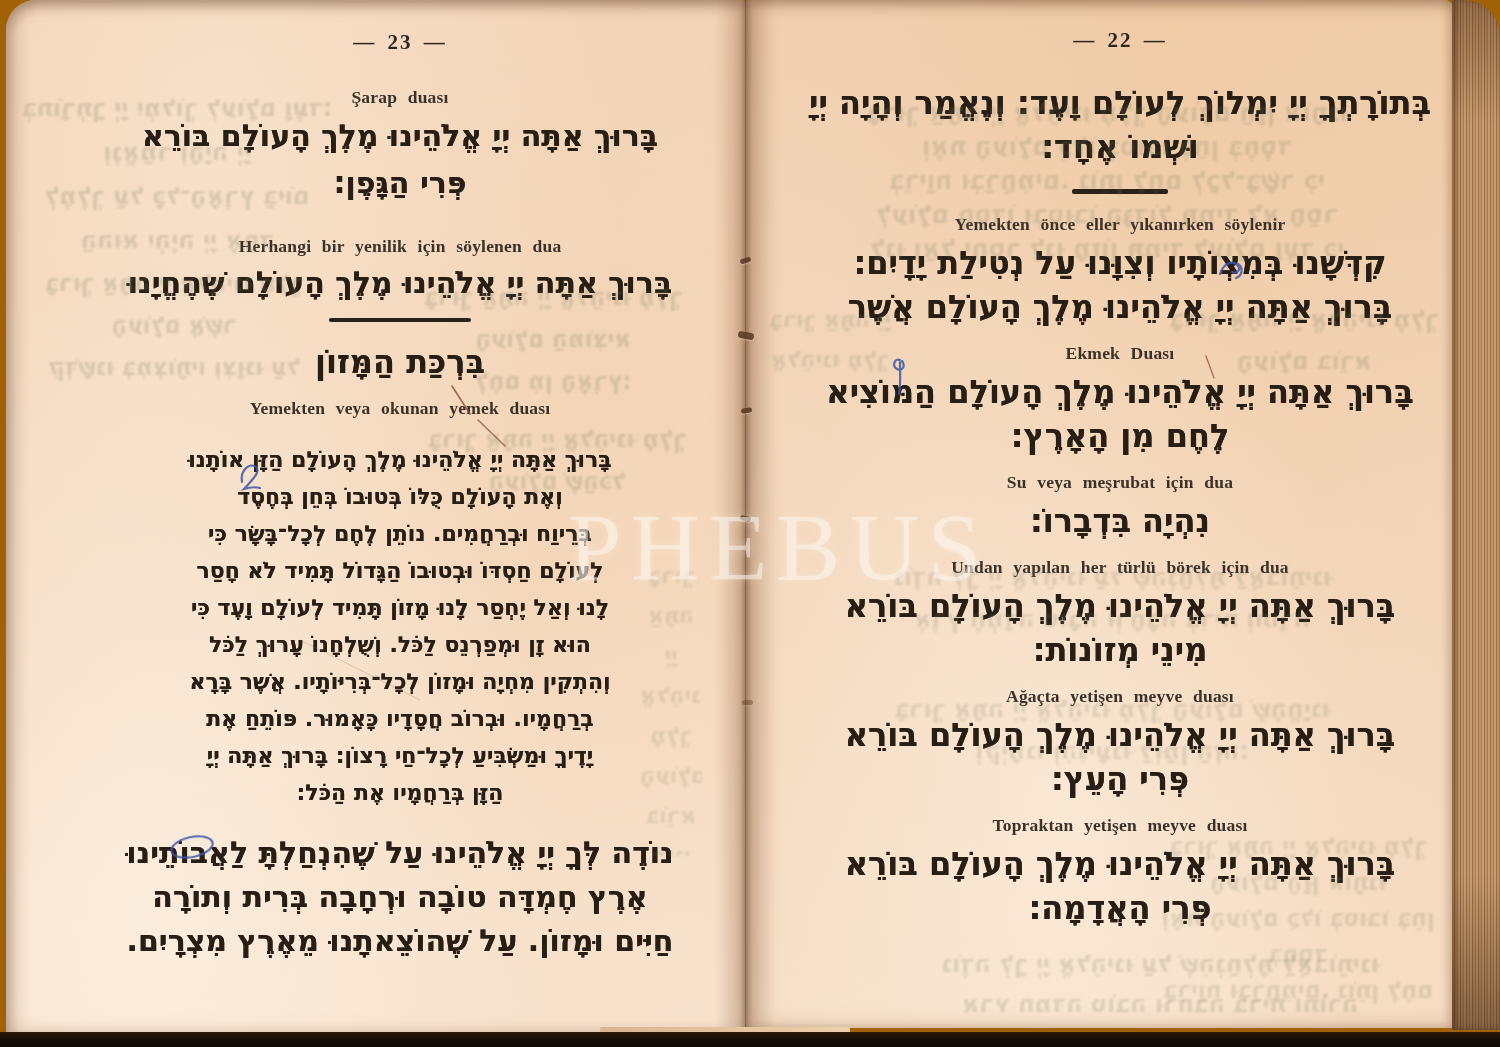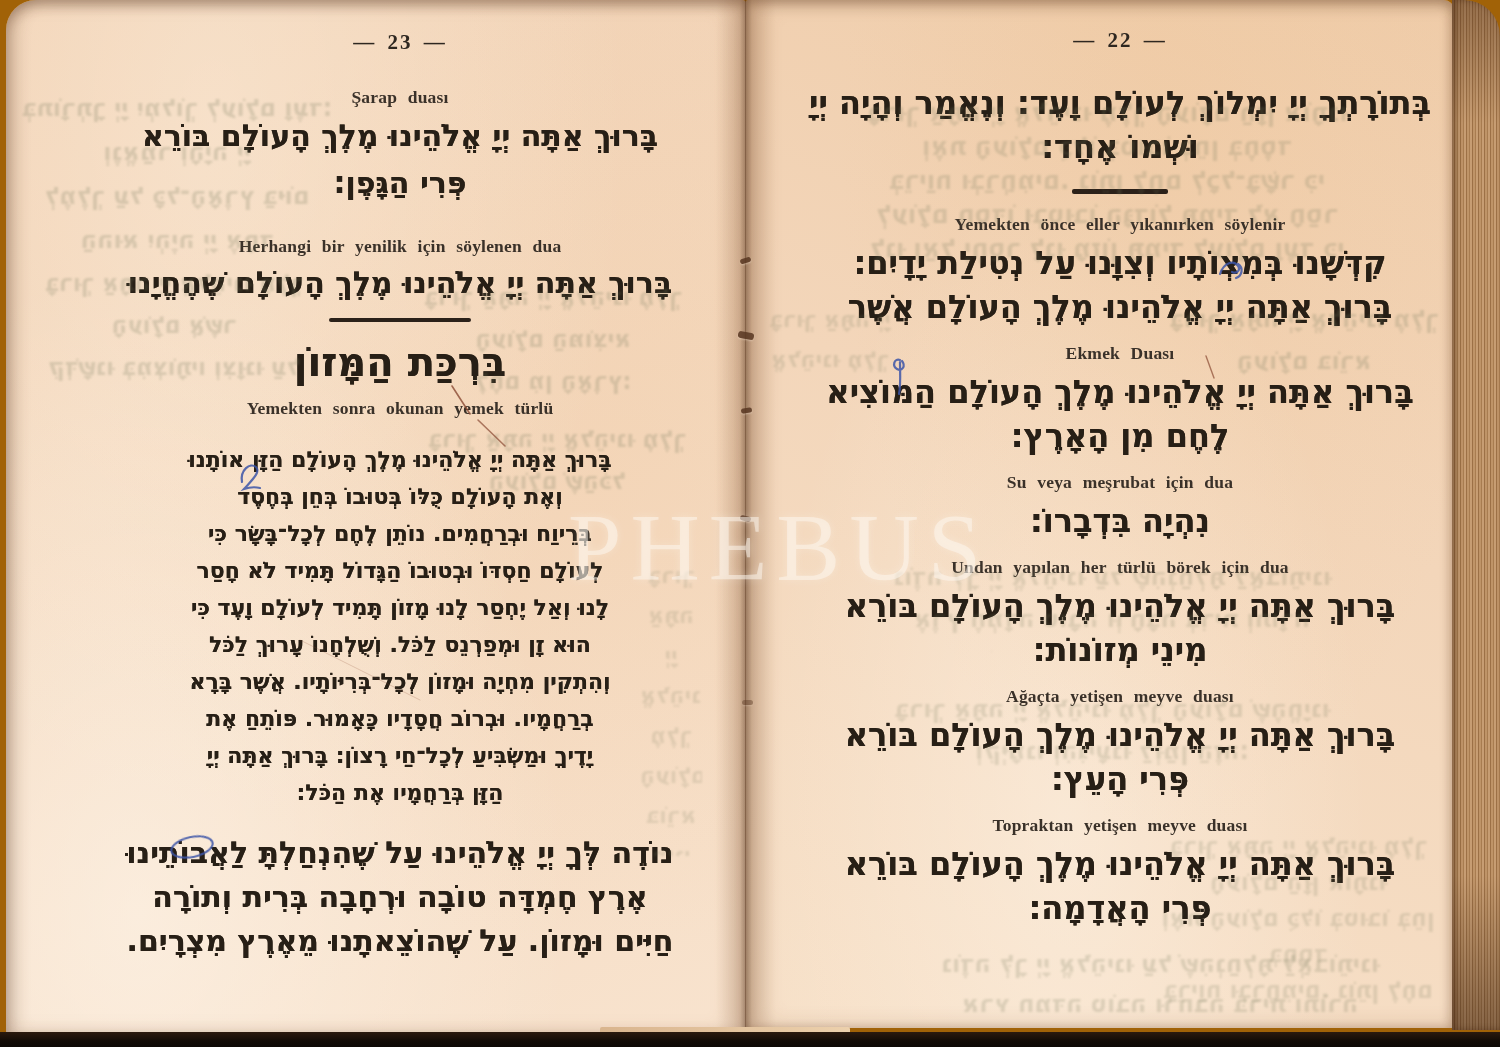--- a/index.html
+++ b/index.html
@@ -46,21 +46,21 @@
   .content-right{left:54px;width:640px;}
   .col-holder{position:absolute;inset:0;}
 
   .pagenum{text-align:center;font:bold 21px "Liberation Serif",serif;color:#2e2720;letter-spacing:2px;word-spacing:4px;}
   .t-head{text-align:center;font-weight:bold;font-size:17.5px;font-family:"Liberation Serif",serif;color:#3a3129;word-spacing:6px;letter-spacing:.2px;}
   .heb{direction:rtl;unicode-bidi:isolate;text-align:center;font-family:"DejaVu Sans",sans-serif;font-weight:bold;color:#271f16;text-shadow:0 0 .6px rgba(38,28,16,.85);}
   .heb .heb-line{white-space:nowrap;}
   .heb-md{font-size:30px;line-height:47px;}
   .heb-rt{font-size:32px;line-height:44px;}
   .heb-tt{font-size:22px;line-height:37px;}
-  .heb-title{font-size:40px;line-height:40px;}
+  .heb-title{font-size:32px;line-height:40px;}
   .divider{background:#2b2119;border-radius:2px;}
 
   
   .l-pagenum{margin-top:30px;}
   .l-h1{margin-top:32px;}
   .l-p1{margin-top:4px;}
   .l-h2{margin-top:30px;}
   .l-p2{margin-top:2px;}
   .l-div{margin:12px auto 0;width:142px;height:4px;}
   .l-hebtitle{margin-top:20px;}
@@ -100,21 +100,21 @@
         <div class="heb heb-md l-p1">
             <div class="heb-line">בָּרוּךְ אַתָּה יְיָ אֱלֹהֵינוּ מֶלֶךְ הָעוֹלָם בּוֹרֵא</div>
             <div class="heb-line">פְּרִי הַגָּפֶן:</div>
           </div>
         <div class="t-head l-h2">Herhangi bir yenilik için söylenen dua</div>
         <div class="heb heb-md l-p2">
             <div class="heb-line">בָּרוּךְ אַתָּה יְיָ אֱלֹהֵינוּ מֶלֶךְ הָעוֹלָם שֶׁהֶחֱיָנוּ</div>
           </div>
         <div class="divider l-div"></div>
         <div class="heb heb-title l-hebtitle">בִּרְכַּת הַמָּזוֹן</div>
-        <div class="t-head l-h3">Yemekten sonra okunan yemek türlü</div>
+        <div class="t-head l-h3">Yemekten veya okunan yemek duası</div>
         <div class="heb heb-tt l-p3">
             <div class="heb-line">בָּרוּךְ אַתָּה יְיָ אֱלֹהֵינוּ מֶלֶךְ הָעוֹלָם הַזָּן אוֹתָנוּ</div>
             <div class="heb-line">וְאֶת הָעוֹלָם כֻּלּוֹ בְּטוּבוֹ בְּחֵן בְּחֶסֶד</div>
             <div class="heb-line">בְּרֵיוַח וּבְרַחֲמִים. נוֹתֵן לֶחֶם לְכָל־בָּשָׂר כִּי</div>
             <div class="heb-line">לְעוֹלָם חַסְדּוֹ וּבְטוּבוֹ הַגָּדוֹל תָּמִיד לֹא חָסַר</div>
             <div class="heb-line">לָנוּ וְאַל יֶחְסַר לָנוּ מָזוֹן תָּמִיד לְעוֹלָם וָעֶד כִּי</div>
             <div class="heb-line">הוּא זָן וּמְפַרְנֵס לַכֹּל. וְשֻׁלְחָנוֹ עָרוּךְ לַכֹּל</div>
             <div class="heb-line">וְהִתְקִין מִחְיָה וּמָזוֹן לְכָל־בְּרִיּוֹתָיו. אֲשֶׁר בָּרָא</div>
             <div class="heb-line">בְרַחֲמָיו. וּבְרוֹב חֲסָדָיו כָּאָמוּר. פּוֹתֵחַ אֶת</div>
             <div class="heb-line">יָדֶיךָ וּמַשְׂבִּיעַ לְכָל־חַי רָצוֹן: בָּרוּךְ אַתָּה יְיָ</div>

